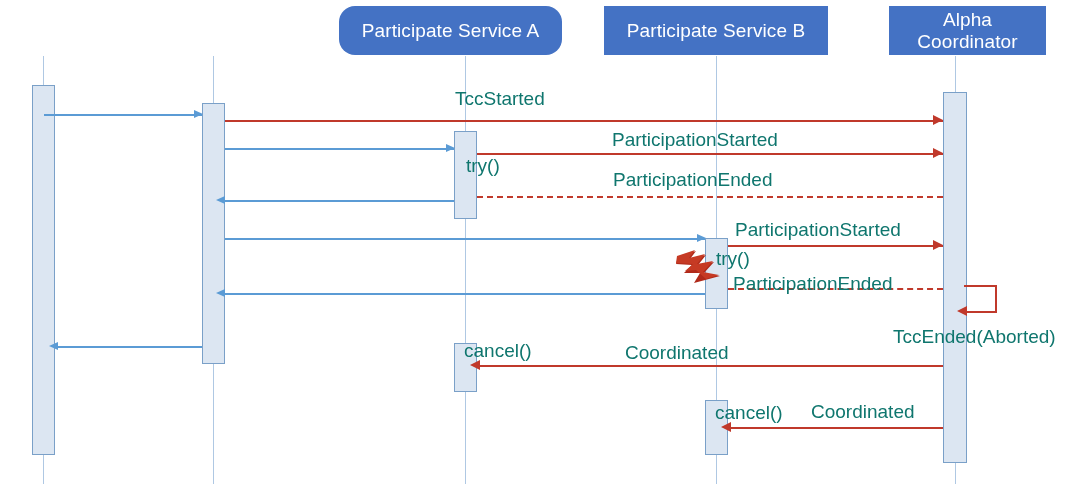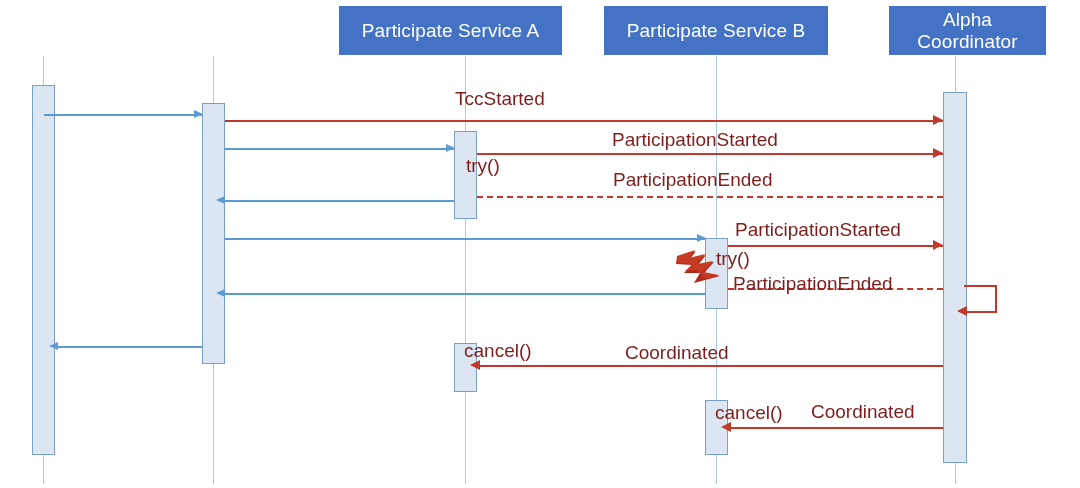--- a/index.html
+++ b/index.html
@@ -83,40 +83,40 @@
     border-left: 10px solid #C0392B;
   }
   .arrowhead.left-red {
     border-top: 5px solid transparent;
     border-bottom: 5px solid transparent;
     border-right: 10px solid #C0392B;
   }
   .msg-label {
     position: absolute;
     font-size: 19px;
-    color: #7f1d1d;
+    color: #0f766e;
     white-space: nowrap;
     line-height: 1;
   }
   .self-loop {
     position: absolute;
     border: 2px solid #C0392B;
     border-left: none;
     box-sizing: border-box;
   }
   .bolt {
     position: absolute;
   }
 </style>
 </head>
 <body>
 
 <div id="canvas">
 
-  <div class="participant-box" style="left:339px; top:6px; width:223px; height:49px;">
+  <div class="participant-box" style="left:339px; top:6px; width:223px; height:49px;border-radius:16px;">
     <span>Participate Service A</span>
   </div>
   <div class="participant-box" style="left:604px; top:6px; width:224px; height:49px;">
     <span>Participate Service B</span>
   </div>
   <div class="participant-box" style="left:889px; top:6px; width:157px; height:49px;">
     <span style="white-space:pre-line;">Alpha
 Coordinator</span>
   </div>
 
@@ -162,20 +162,21 @@
   <div class="msg-label" style="left:735px; top:220px;">ParticipationStarted</div>
 
   <div class="msg-line red-dashed" style="left:728px; top:288px; width:215px;"></div>
   <div class="msg-label" style="left:733px; top:274px;">ParticipationEnded</div>
 
   <div class="msg-line blue" style="left:225px; top:293px; width:480px;"></div>
   <div class="arrowhead left-blue" style="left:216px; top:289px;"></div>
 
   <div class="self-loop" style="left:964px; top:285px; width:33px; height:28px;"></div>
   <div class="arrowhead left-red" style="left:957px; top:306px;"></div>
+  <div class="msg-label" style="left:893px; top:327px;">TccEnded(Aborted)</div>
 
   <div class="msg-line blue" style="left:55px; top:346px; width:147px;"></div>
   <div class="arrowhead left-blue" style="left:49px; top:342px;"></div>
 
   <div class="msg-line red" style="left:477px; top:365px; width:466px;"></div>
   <div class="arrowhead left-red" style="left:470px; top:360px;"></div>
   <div class="msg-label" style="left:625px; top:343px;">Coordinated</div>
 
   <div class="msg-line red" style="left:728px; top:427px; width:215px;"></div>
   <div class="arrowhead left-red" style="left:721px; top:422px;"></div>

